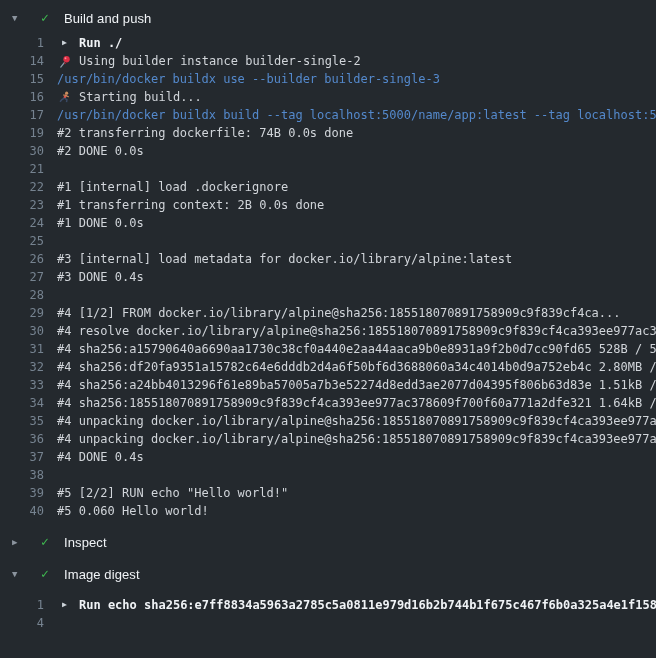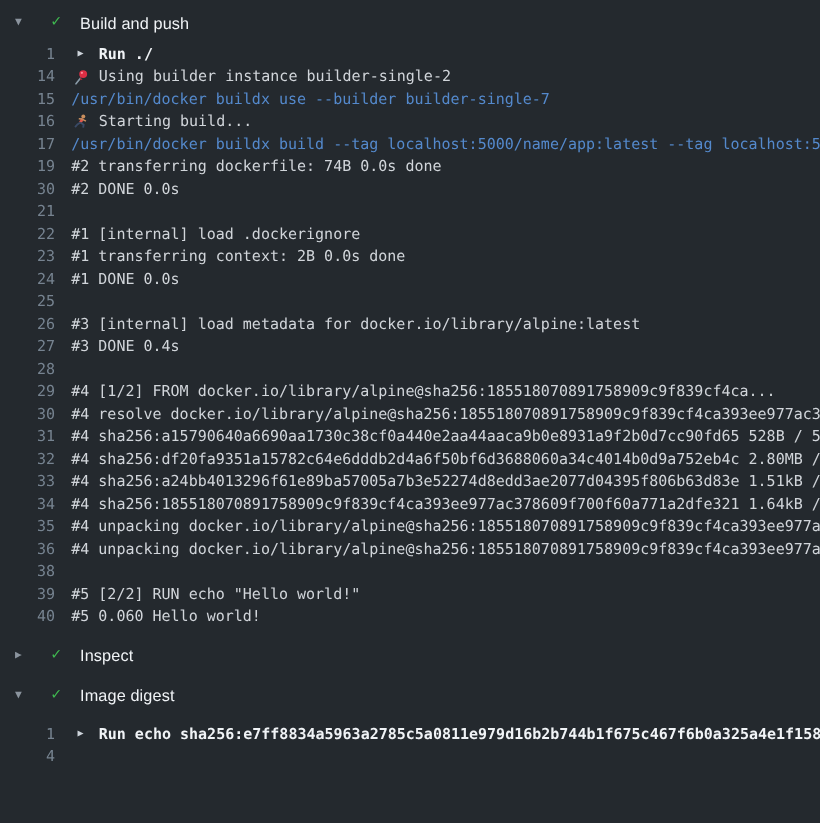--- a/index.html
+++ b/index.html
@@ -76,21 +76,21 @@
     <span class="content plain"><span class="licon"><svg width="13" height="13" viewBox="0 0 14 14">
                 <path d="M3 13 L6.8 8.2" stroke="#8899a6" stroke-width="1.4" stroke-linecap="round" fill="none"></path>
                 <path d="M6.2 7.6 L8.8 9.2 L7 10 Z" fill="#a82636"></path>
                 <circle cx="9.2" cy="4.6" r="3.4" fill="#dd2e44"></circle>
                 <circle cx="8.1" cy="3.5" r="1.0" fill="#ff8a9a"></circle>
               </svg></span><span class="text">Using builder instance builder-single-2</span></span>
   </div>
 
   <div class="line">
     <span class="num">15</span>
-    <span class="content command"><span class="text">/usr/bin/docker buildx use --builder builder-single-7</span></span>
+    <span class="content command"><span class="text">/usr/bin/docker buildx use --builder builder-single-3</span></span>
   </div>
 
   <div class="line">
     <span class="num">16</span>
     <span class="content plain"><span class="licon"><svg width="13" height="13" viewBox="0 0 14 14">
                 <circle cx="9.3" cy="2.3" r="1.7" fill="#c98f5e"></circle>
                 <path d="M8.8 4.2 L6.8 7.6" stroke="#e2574c" stroke-width="2.4" fill="none"></path>
                 <path d="M8.6 4.8 L11.6 6.4" stroke="#c98f5e" stroke-width="1.3" fill="none"></path>
                 <path d="M8.8 4.6 L5.4 4.3" stroke="#c98f5e" stroke-width="1.3" fill="none"></path>
                 <path d="M6.8 7.6 L9.6 9.4 L9.2 12" stroke="#3a4a66" stroke-width="1.6" fill="none"></path>
@@ -187,20 +187,24 @@
   <div class="line">
     <span class="num">35</span>
     <span class="content plain"><span class="text">#4 unpacking docker.io/library/alpine@sha256:185518070891758909c9f839cf4ca393ee977ac3</span></span>
   </div>
 
   <div class="line">
     <span class="num">36</span>
     <span class="content plain"><span class="text">#4 unpacking docker.io/library/alpine@sha256:185518070891758909c9f839cf4ca393ee977ac3</span></span>
   </div>
 
+  <div class="line">
+    <span class="num">37</span>
+    <span class="content plain"><span class="text">#4 DONE 0.4s</span></span>
+  </div>
 
   <div class="line">
     <span class="num">38</span>
     <span class="content"><span class="text"></span></span>
   </div>
 
   <div class="line">
     <span class="num">39</span>
     <span class="content plain"><span class="text">#5 [2/2] RUN echo "Hello world!"</span></span>
   </div>

